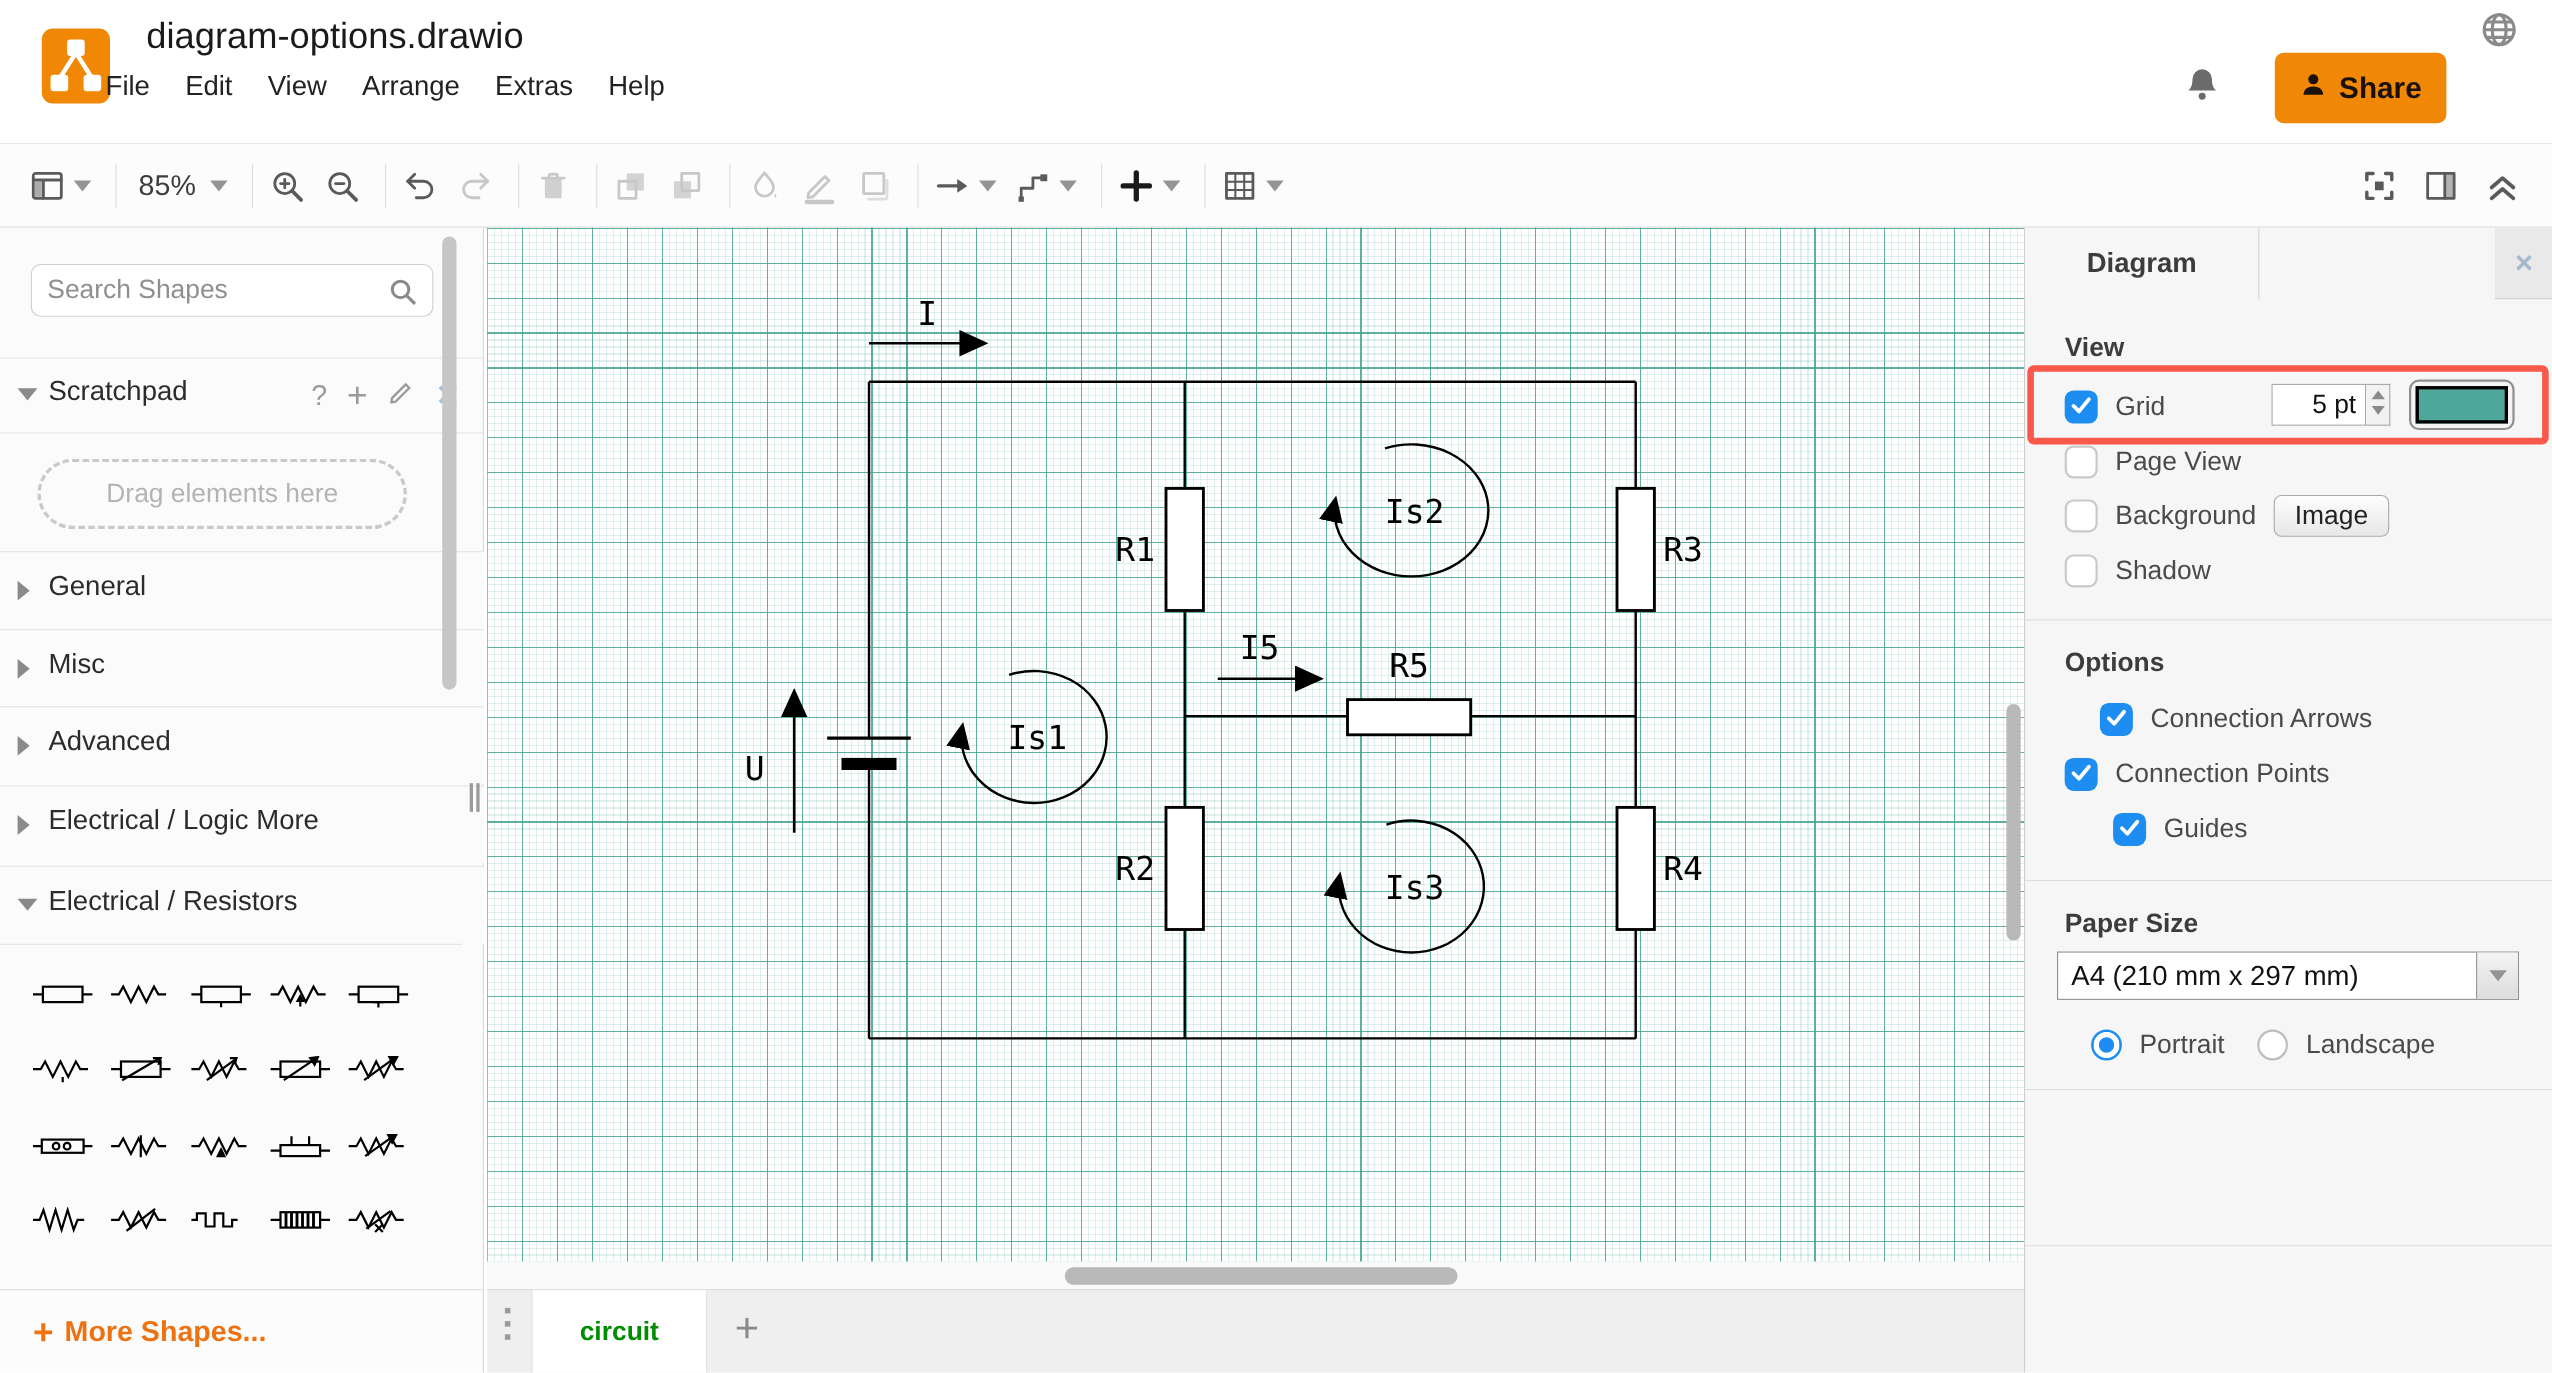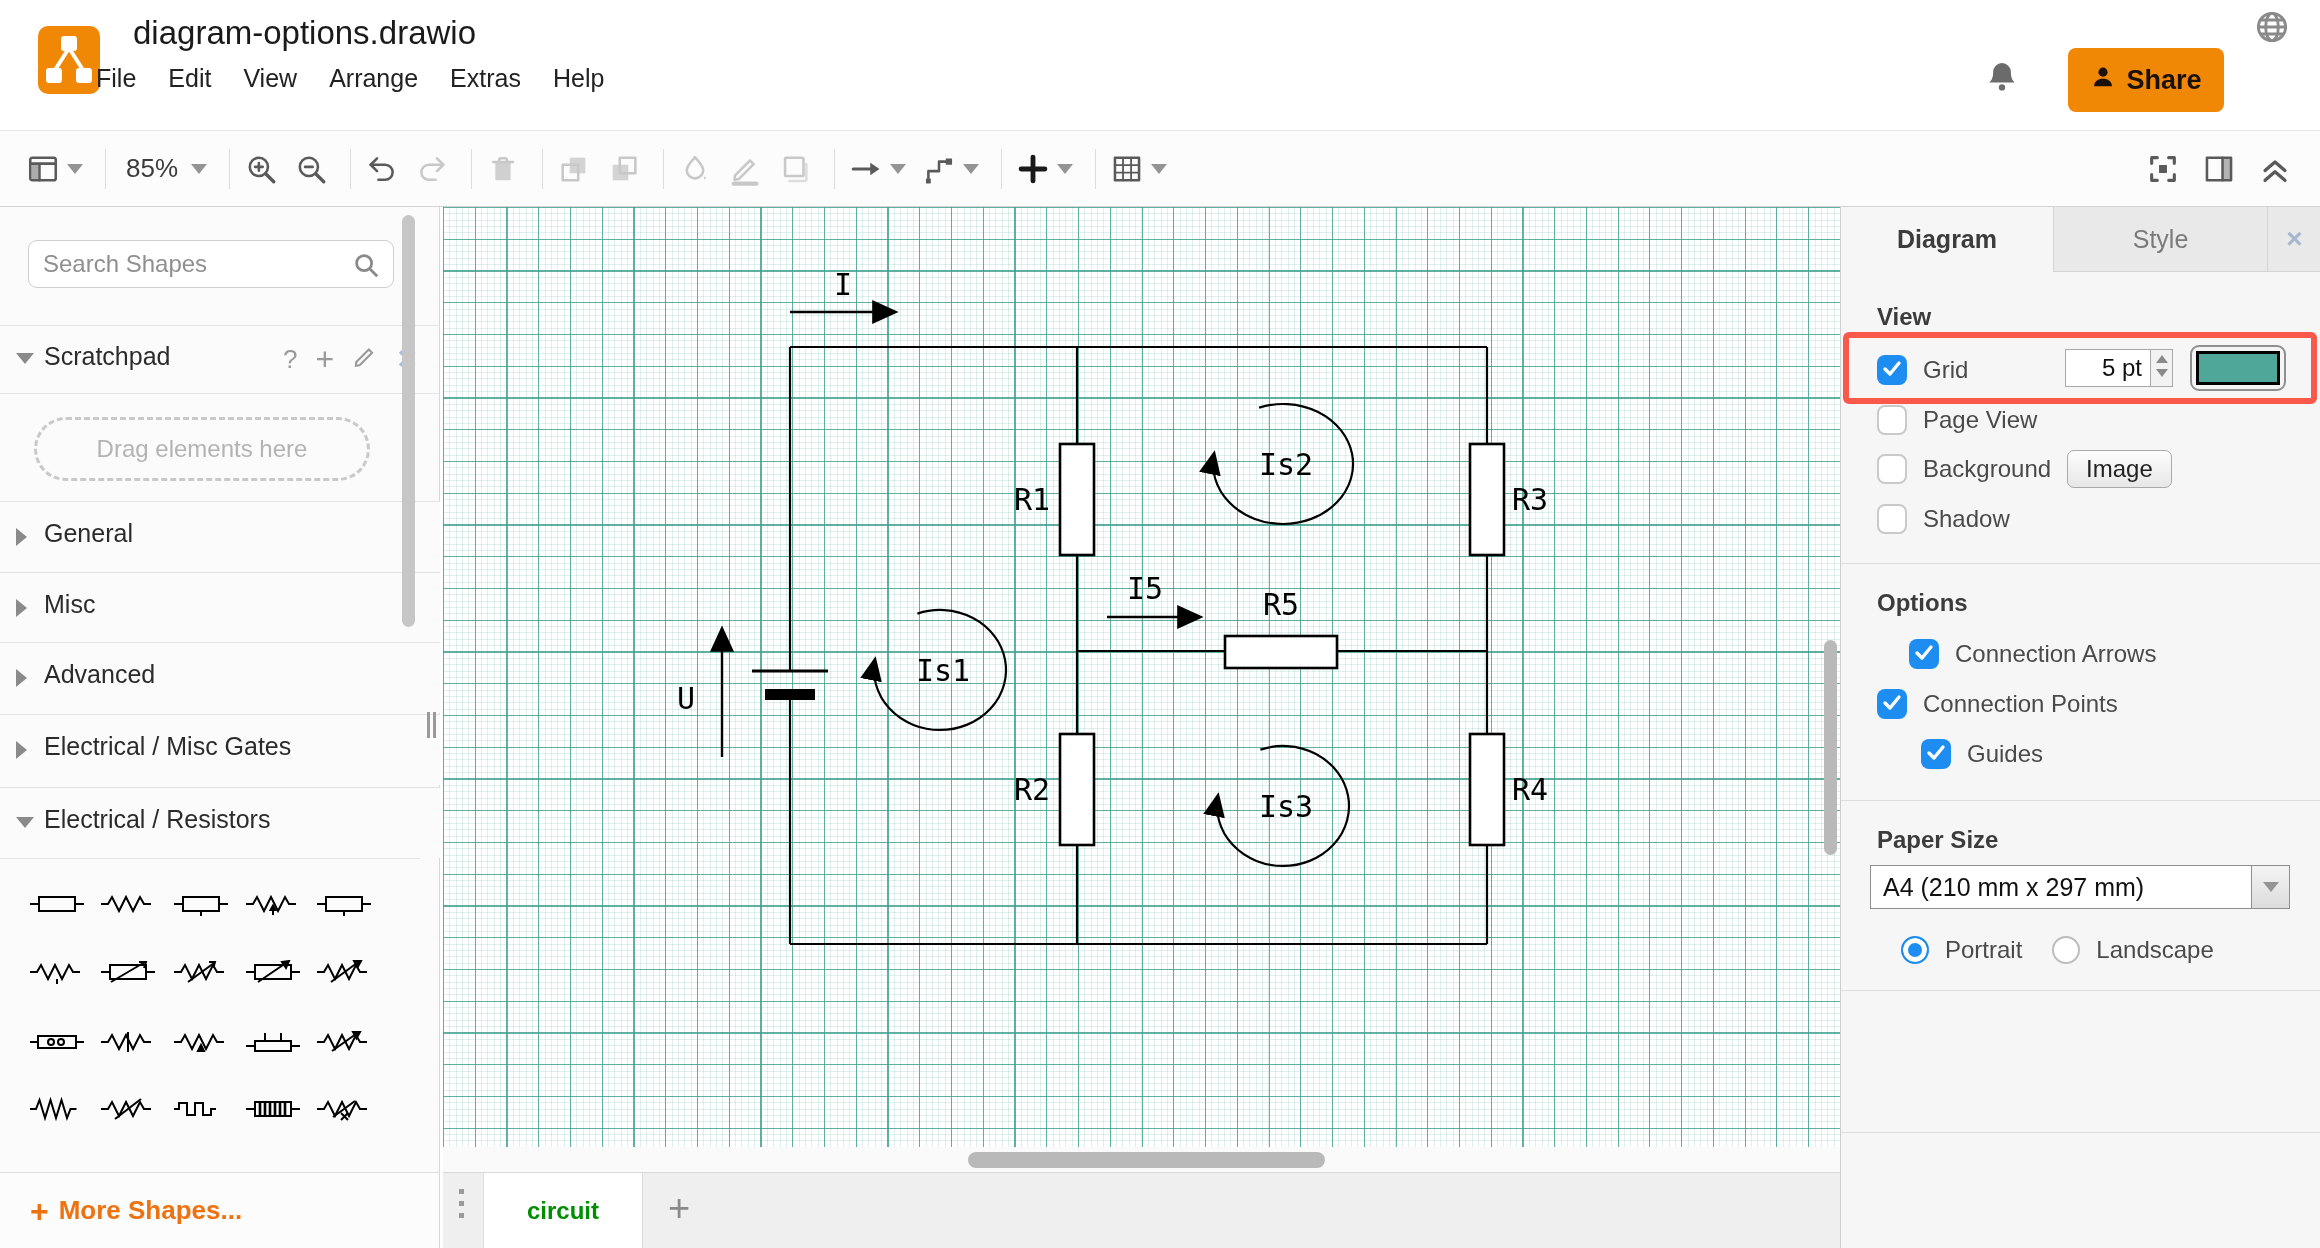--- a/index.html
+++ b/index.html
@@ -369,21 +369,21 @@
         <div class="shape-section" style="top: 365px;">
           <span class="sec-caret caret-right" style="top:26px"></span>
     <span class="sec-label">Misc</span>
         </div>
         <div class="shape-section" style="top: 435px;">
           <span class="sec-caret caret-right" style="top:26px"></span>
     <span class="sec-label">Advanced</span>
         </div>
         <div class="shape-section" style="top: 507px;">
           <span class="sec-caret caret-right" style="top:26px"></span>
-    <span class="sec-label">Electrical / Misc Gates</span>
+    <span class="sec-label">Electrical / Logic More</span>
         </div>
         <div class="shape-section" style="top: 580px;">
           <span class="sec-caret caret-down" style="top:29px"></span>
     <span class="sec-label">Electrical / Resistors</span>
         </div>
       </div>
     <div id="shape-grid">
         <div class="shape-cell" style="left: 28px; top: 33px;"><svg width="58" height="24" viewBox="0 0 58 24" fill="none" stroke="#000" stroke-width="2">
             <path d="M2 12 h9 M47 12 h9"></path>
             <rect x="11" y="5" width="36" height="14"></rect>
@@ -551,23 +551,20 @@
         <span>circuit</span>
       </div>
       <div id="add-page">+</div>
     </div>
   </div>
 
   <div id="panel">
     <div class="ptab" id="tab-diagram">
       <span>Diagram</span>
     </div>
-    <div class="ptab" id="tab-style">
-      <span>Style</span>
-    </div>
     <div id="tab-close">
       <span>×</span>
     </div>
 
     <div class="pheading" style="top:96px">View</div>
 
     <div class="prow" style="top:146px">
       <span class="checkbox on">
         <svg width="20" height="18" viewBox="0 0 20 18">
             <path d="M3 9 l5 5 L17 3" stroke="#fff" stroke-width="3.4" fill="none" stroke-linecap="round" stroke-linejoin="round"></path>

